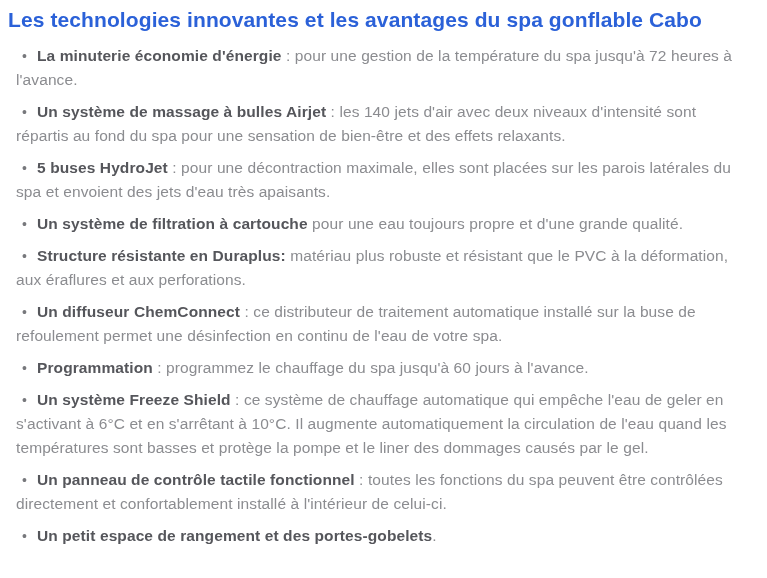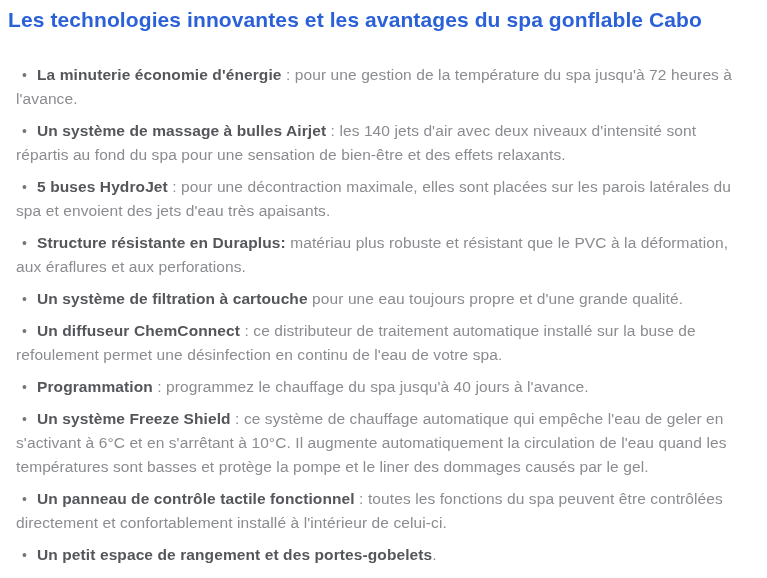--- a/index.html
+++ b/index.html
@@ -6,21 +6,21 @@
   body {
     width: 767px;
     height: 578px;
     background: #ffffff;
     font-family: "Liberation Sans", sans-serif;
     overflow: hidden;
     box-sizing: border-box;
     padding: 5px 12px 0 8px;
   }
   h1.page-title {
-    margin: 0 0 28px 0;
+    margin: 0 0 9px 0;
     font-size: 21px;
     line-height: 30px;
     font-weight: 600;
     letter-spacing: 0.1px;
     color: #2b61d8;
     white-space: nowrap;
   }
   .bullet-list { margin: 0; padding: 0; }
   p.item {
     margin: 8px;
@@ -53,27 +53,27 @@
 <div class="bullet-list">
 
   <p class="item"><span class="dot">•</span><span class="term">La minuterie économie d'énergie</span><span class="rest"> : pour une gestion de la température du spa jusqu'à 72 heures à l'avance.</span></p>
 
 
 
   <p class="item"><span class="dot">•</span><span class="term">Un système de massage à bulles Airjet</span><span class="rest"> : les 140 jets d'air avec deux niveaux d'intensité sont répartis au fond du spa pour une sensation de bien-être et des effets relaxants.</span></p>
 
   <p class="item"><span class="dot">•</span><span class="term">5 buses HydroJet</span><span class="rest"> : pour une décontraction maximale, elles sont placées sur les parois latérales du spa et envoient des jets d'eau très apaisants.</span></p>
 
+  <p class="item"><span class="dot">•</span><span class="term">Un système de filtration à cartouche</span><span class="rest"> pour une eau toujours propre et d'une grande qualité.</span></p>
+
   <p class="item"><span class="dot">•</span><span class="term">Structure résistante en Duraplus:</span><span class="rest"> matériau plus robuste et résistant que le PVC à la déformation, aux éraflures et aux perforations.</span></p>
-
-  <p class="item"><span class="dot">•</span><span class="term">Un système de filtration à cartouche</span><span class="rest"> pour une eau toujours propre et d'une grande qualité.</span></p>
 
   <p class="item"><span class="dot">•</span><span class="term">Un diffuseur ChemConnect</span><span class="rest"> : ce distributeur de traitement automatique installé sur la buse de refoulement permet une désinfection en continu de l'eau de votre spa.</span></p>
 
-  <p class="item"><span class="dot">•</span><span class="term">Programmation</span><span class="rest"> : programmez le chauffage du spa jusqu'à 40 jours à l'avance.</span></p>
+  <p class="item"><span class="dot">•</span><span class="term">Programmation</span><span class="rest"> : programmez le chauffage du spa jusqu'à 60 jours à l'avance.</span></p>
 
   <p class="item"><span class="dot">•</span><span class="term">Un système Freeze Shield</span><span class="rest"> : ce système de chauffage automatique qui empêche l'eau de geler en s'activant à 6°C et en s'arrêtant à 10°C. Il augmente automatiquement la circulation de l'eau quand les températures sont basses et protège la pompe et le liner des dommages causés par le gel.</span></p>
 
   <p class="item"><span class="dot">•</span><span class="term">Un panneau de contrôle tactile fonctionnel</span><span class="rest"> : toutes les fonctions du spa peuvent être contrôlées directement et confortablement installé à l'intérieur de celui-ci.</span></p>
 
   <p class="item"><span class="dot">•</span><span class="term">Un petit espace de rangement et des portes-gobelets</span><span class="rest">.</span></p>
 
 </div>
 
 </body></html>

